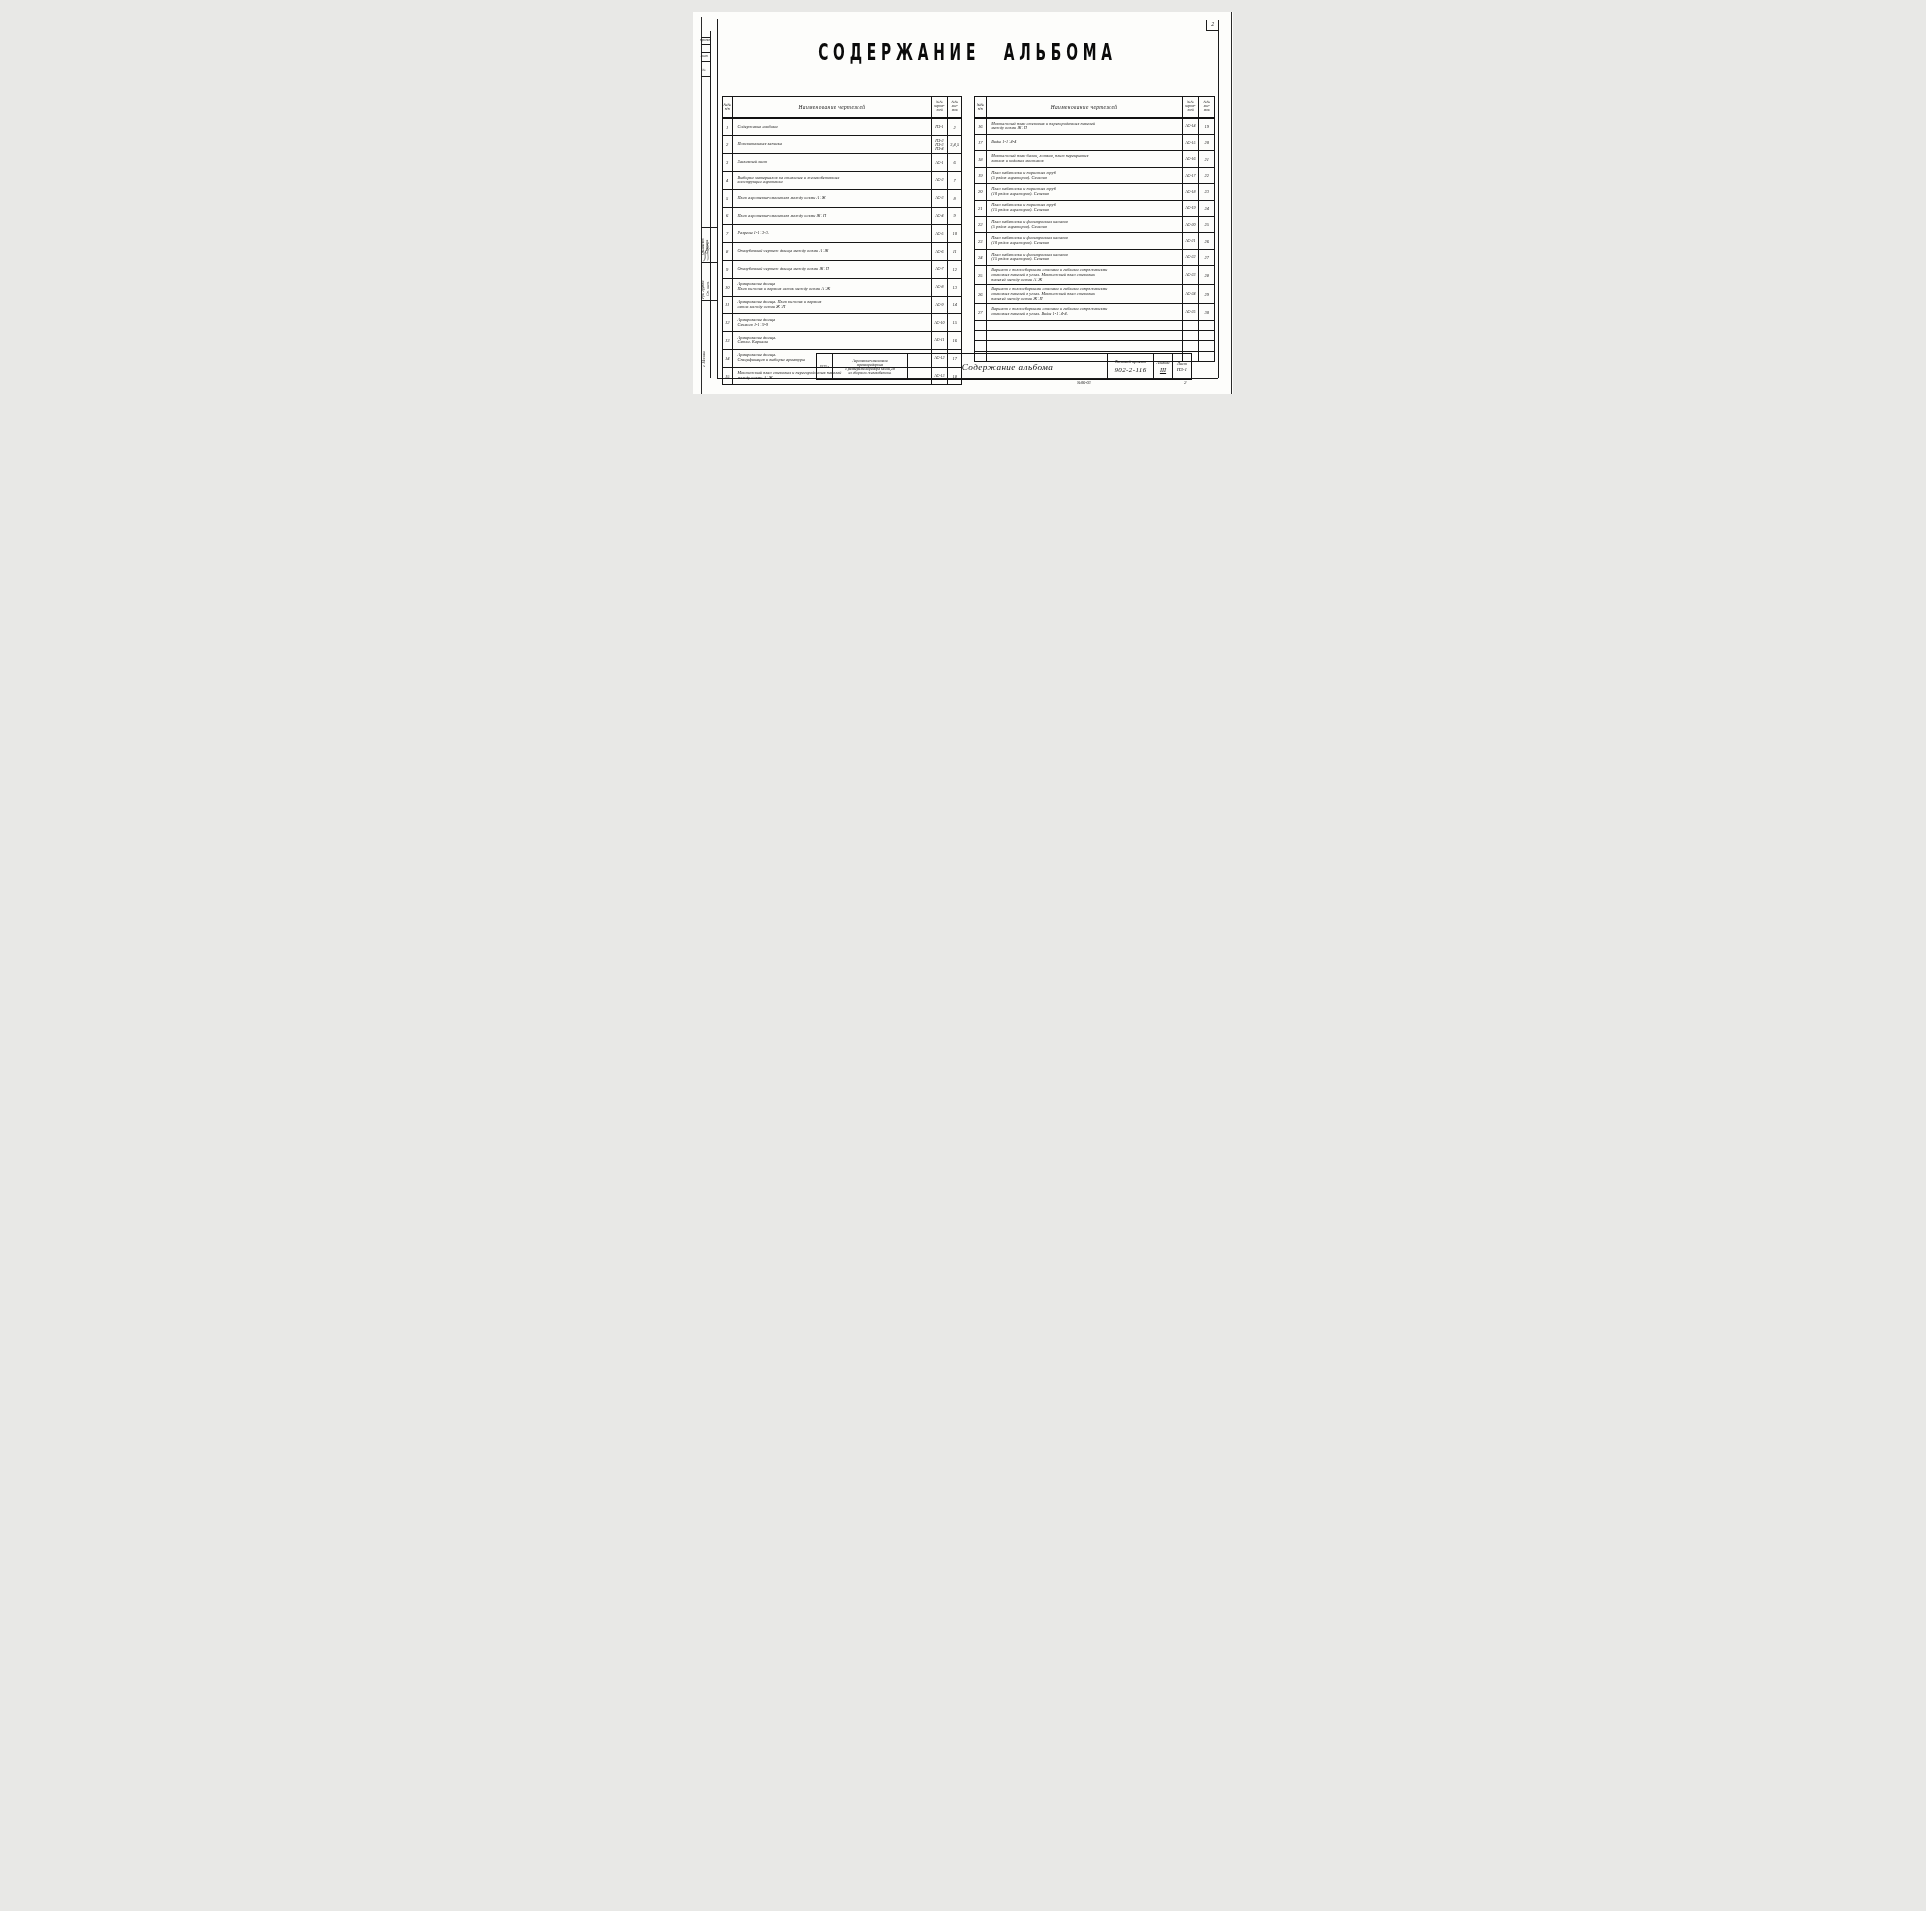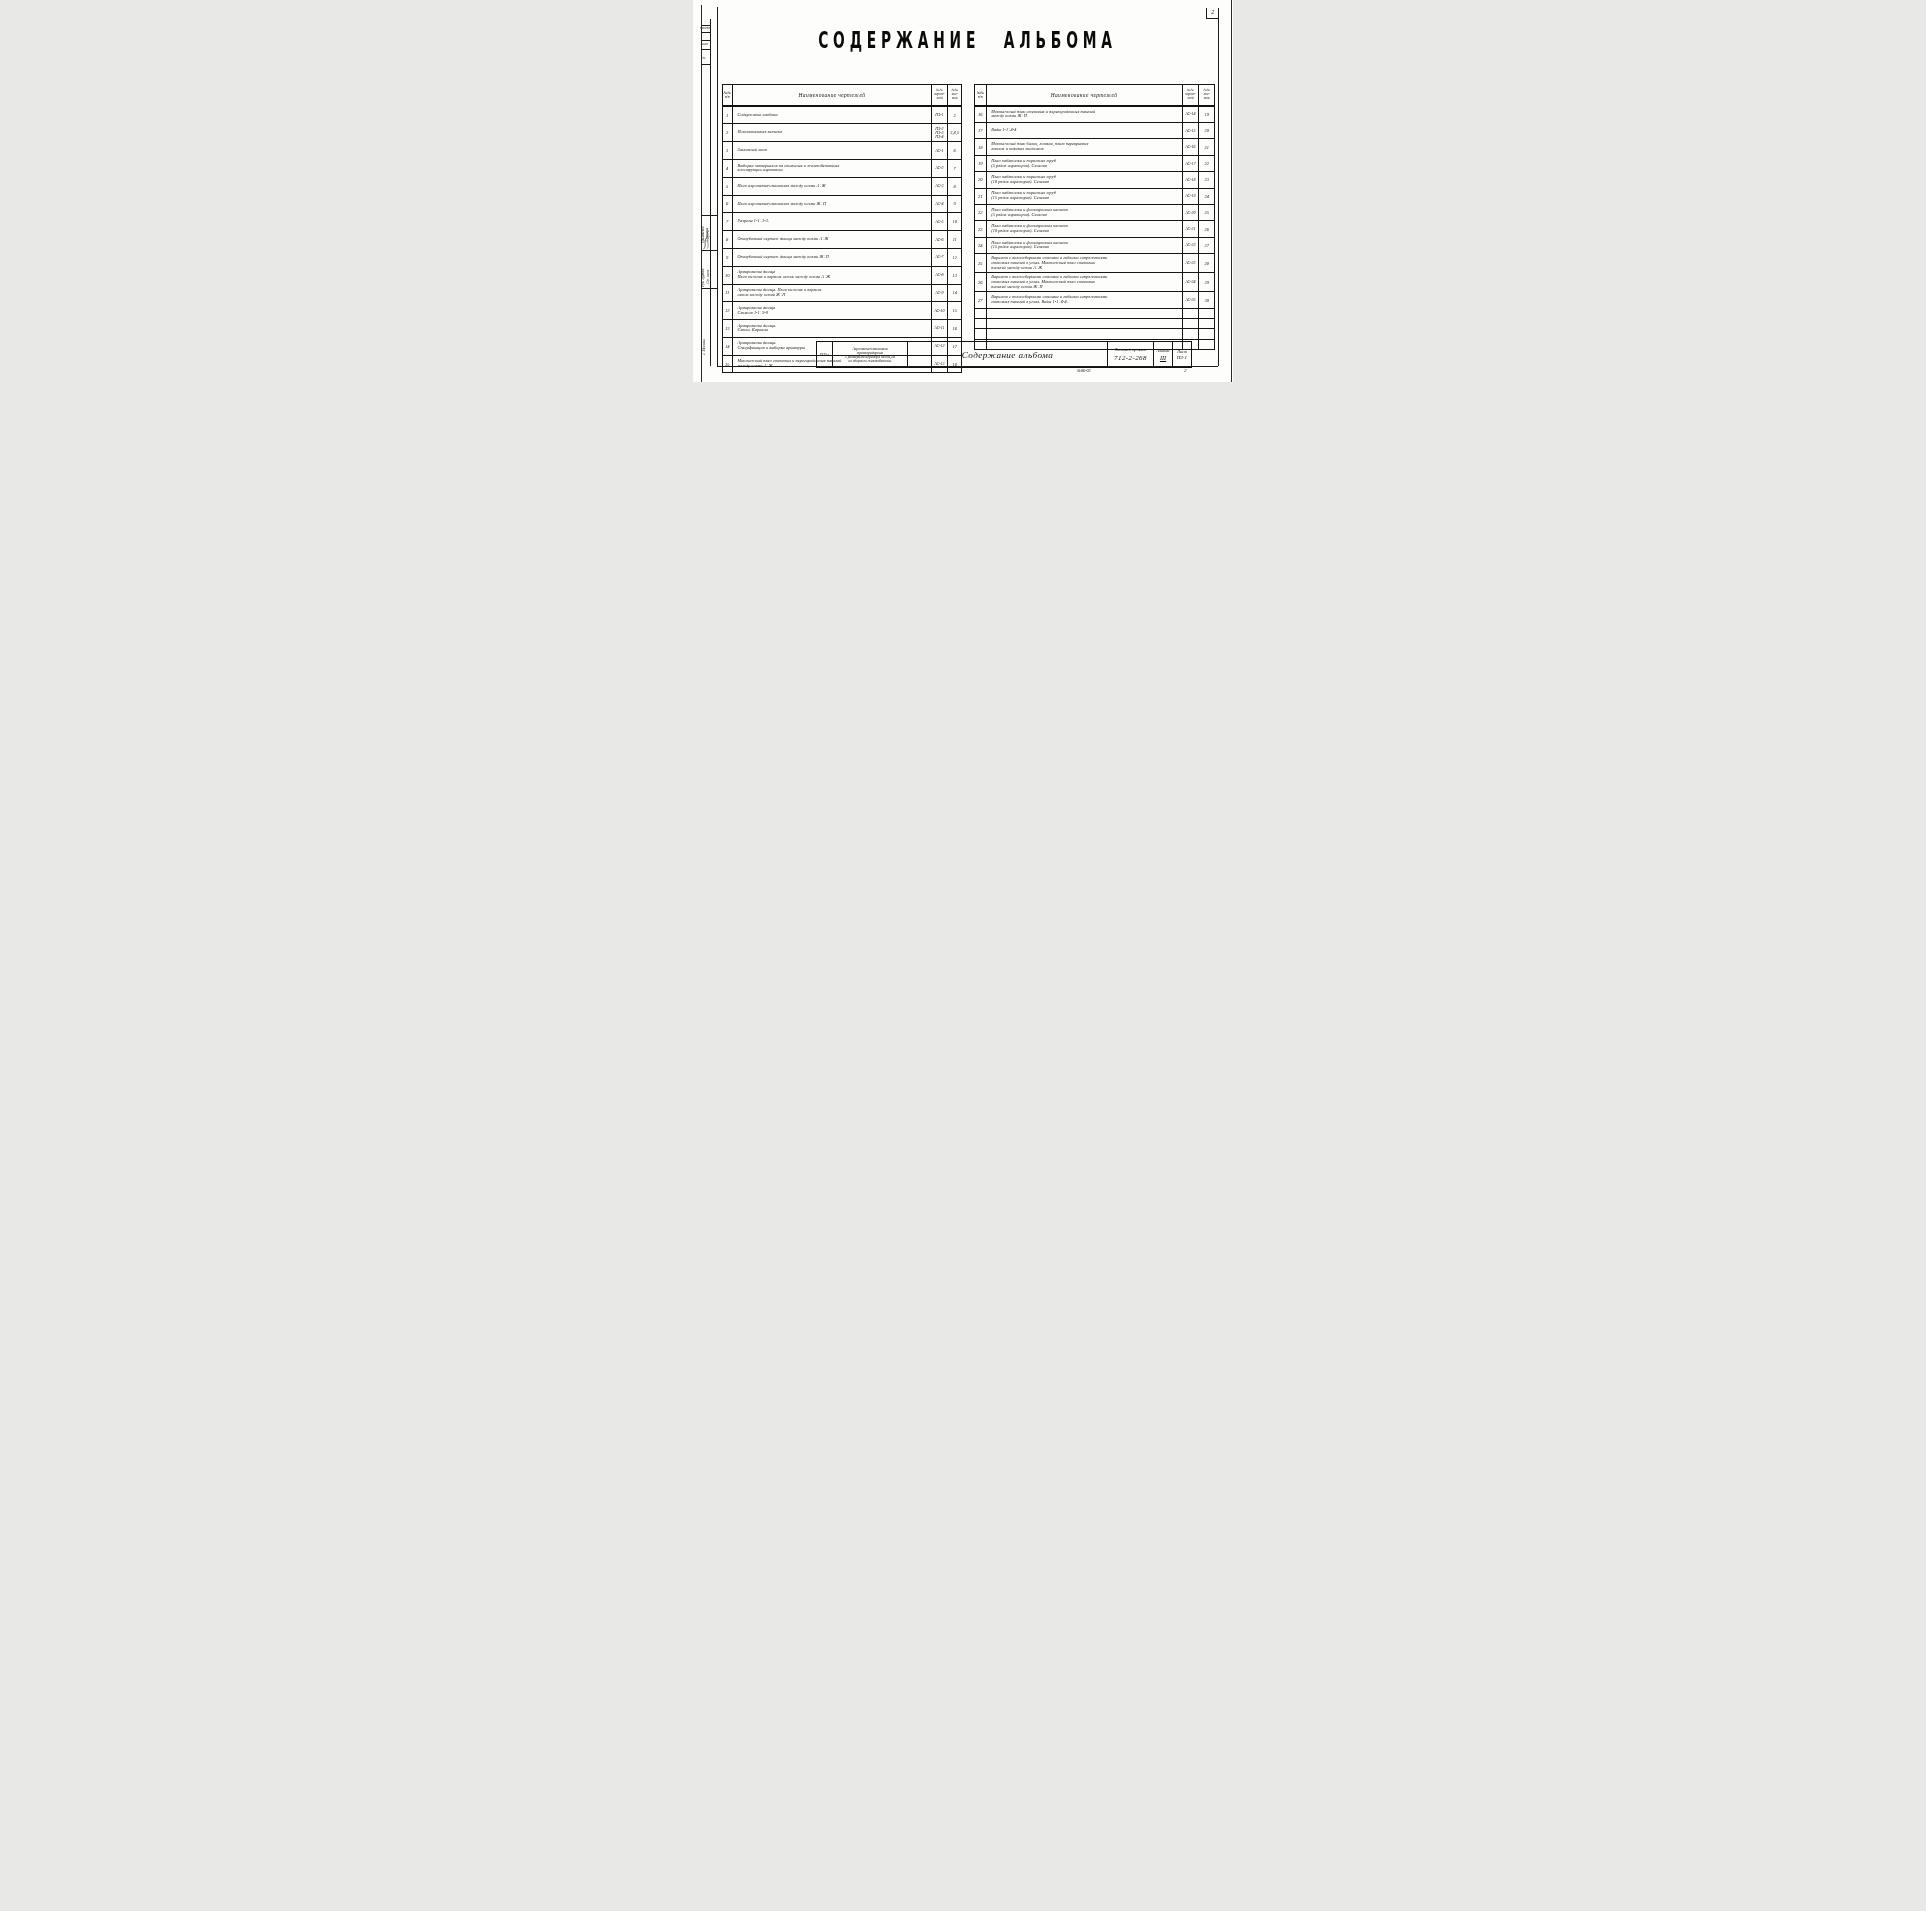--- a/index.html
+++ b/index.html
@@ -1,17 +1,17 @@
 <!DOCTYPE html>
 <html style="font-size:6.2px"><head>
 <meta charset="utf-8">
 <style>
   html,body{margin:0;padding:0;background:#e8e8e6;}
   .page{
-    position:relative; width:540px; height:382px; margin:0 auto;
+    position:relative; width:540px; height:382px; margin:12px auto;
     background:#fdfdfb; overflow:hidden;
     font-family:"Liberation Serif", serif; font-style:italic; color:#141414;
   }
   .vline{position:absolute; width:0; border-left:0.8px solid #1c1c1c;}
   .vline.thin{border-left-width:0.4px; border-left-color:#2a2a2a;}
   .hline{position:absolute; height:0; border-top:0.8px solid #1c1c1c;}
   .hline.thin{border-top-width:0.4px;}
   .hline.heavy{border-top-width:1.2px;}
 
   
@@ -385,21 +385,21 @@
 
   <div class="tblock">
     <div class="cell year">1975г.</div>
     <div class="cell desc" style="white-space:pre-line;">Аэротенки-смесители
 трехкоридорные
 с размерами коридора 6х5х4,2м
 из сборного железобетона.</div>
     <div class="cell main">Содержание альбома</div>
     <div class="cell proj">
       <div class="lab">Типовой проект</div>
-      <div class="val">712-2-268</div>
+      <div class="val">902-2-116</div>
     </div>
     <div class="cell alb">
       <div class="lab">Альбом</div>
       <div class="val">III</div>
     </div>
     <div class="cell lst">
       <div class="lab">Лист</div>
       <div class="val">ПЗ-1</div>
     </div>
   </div>

